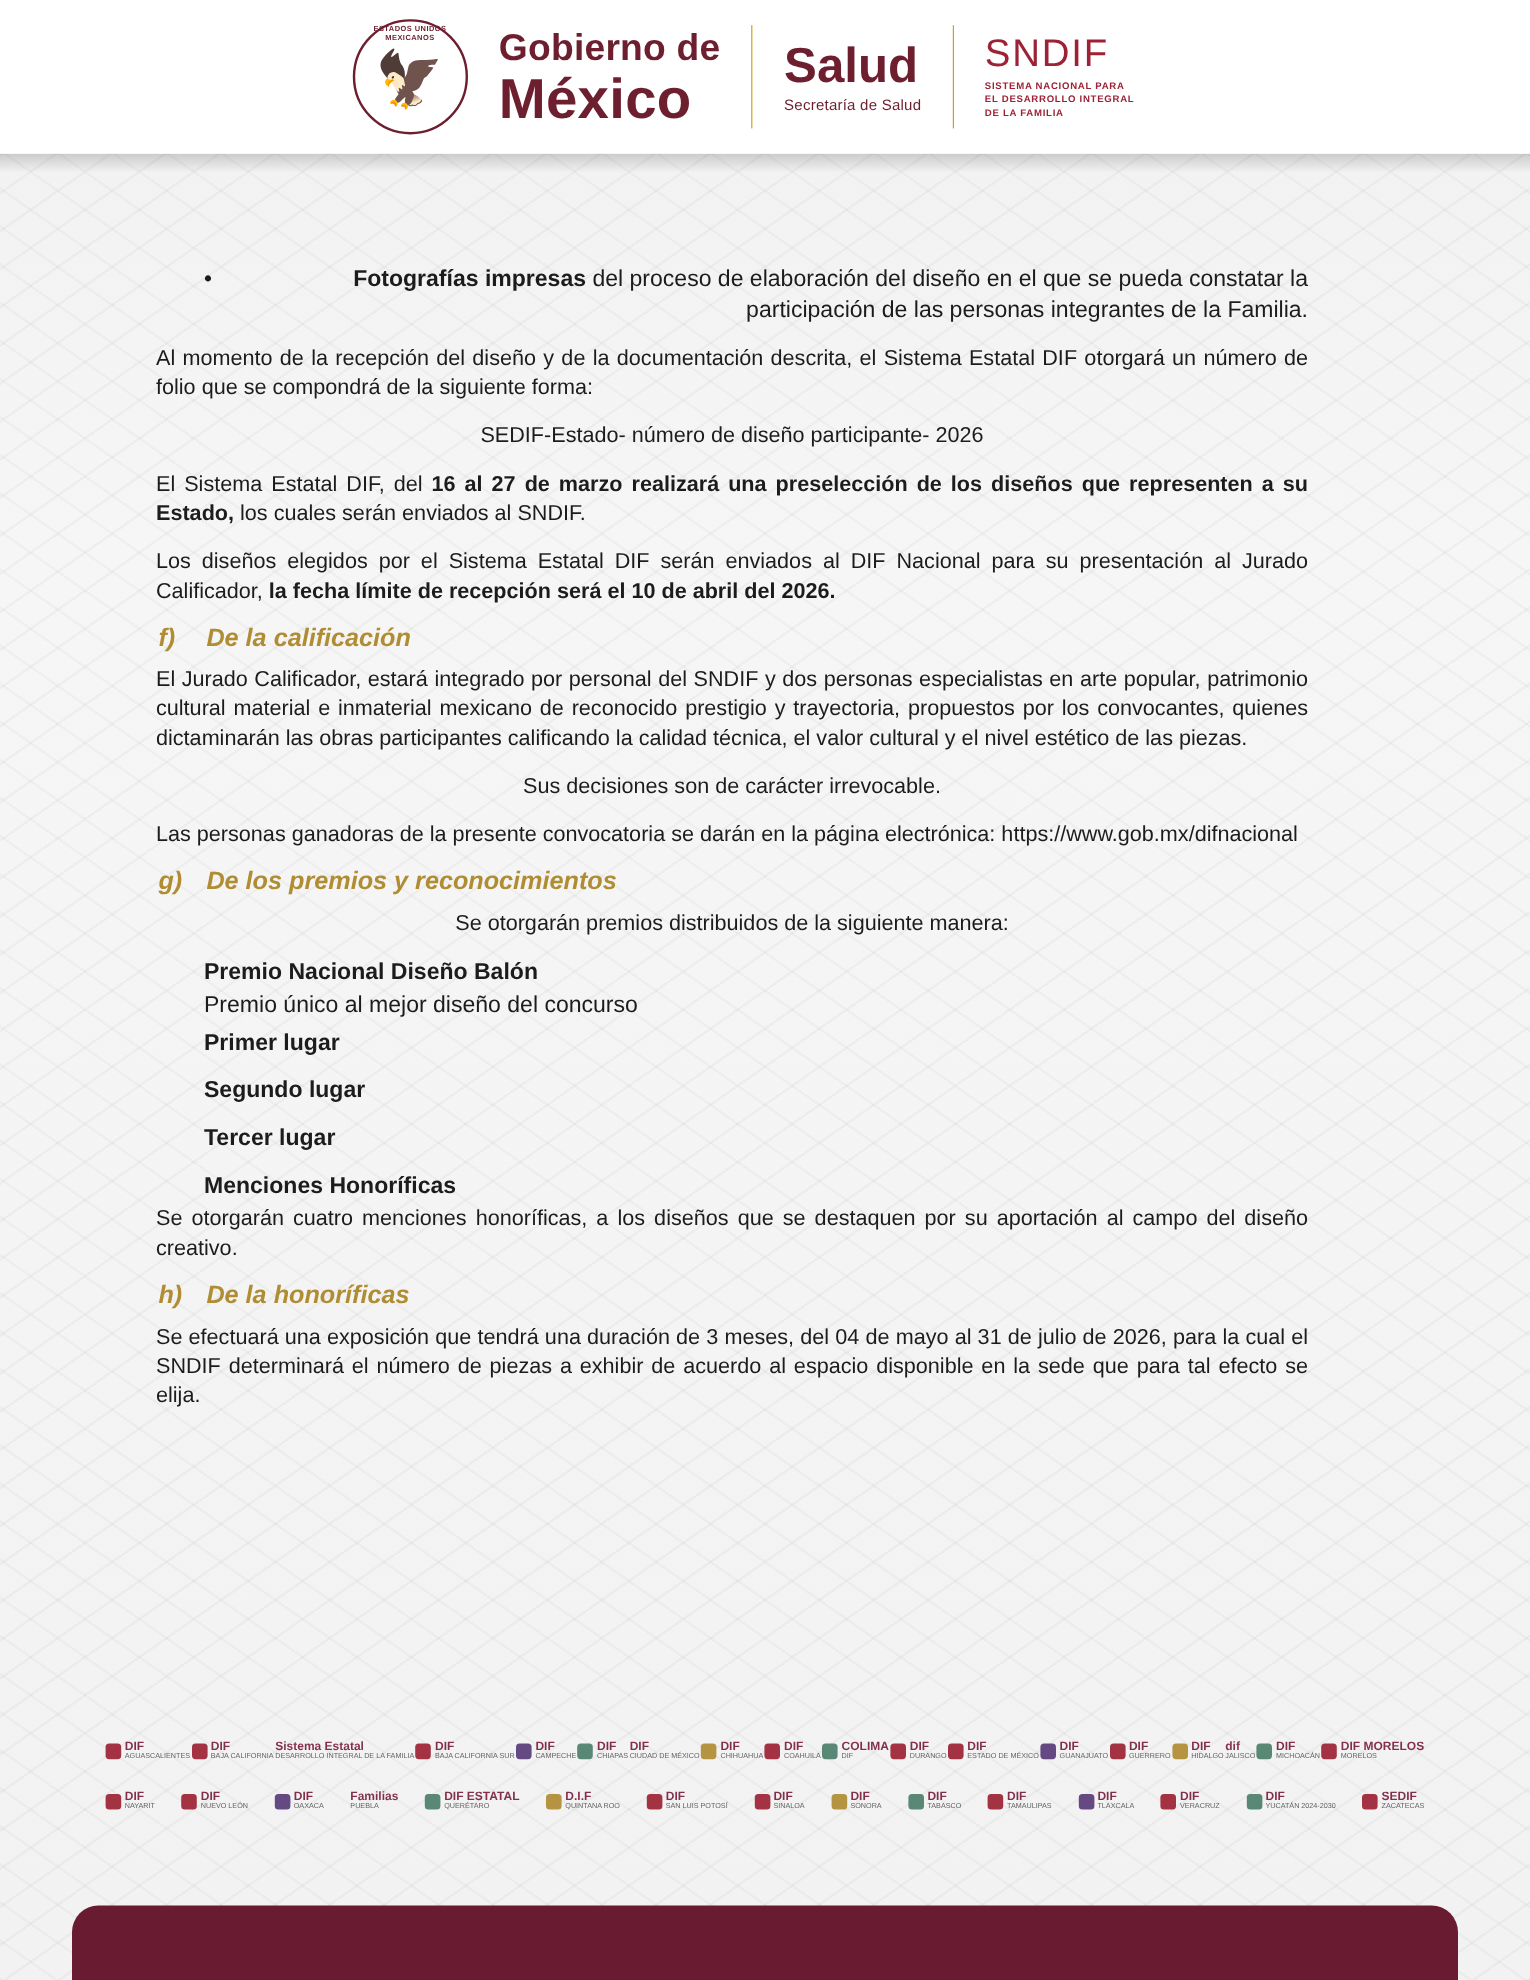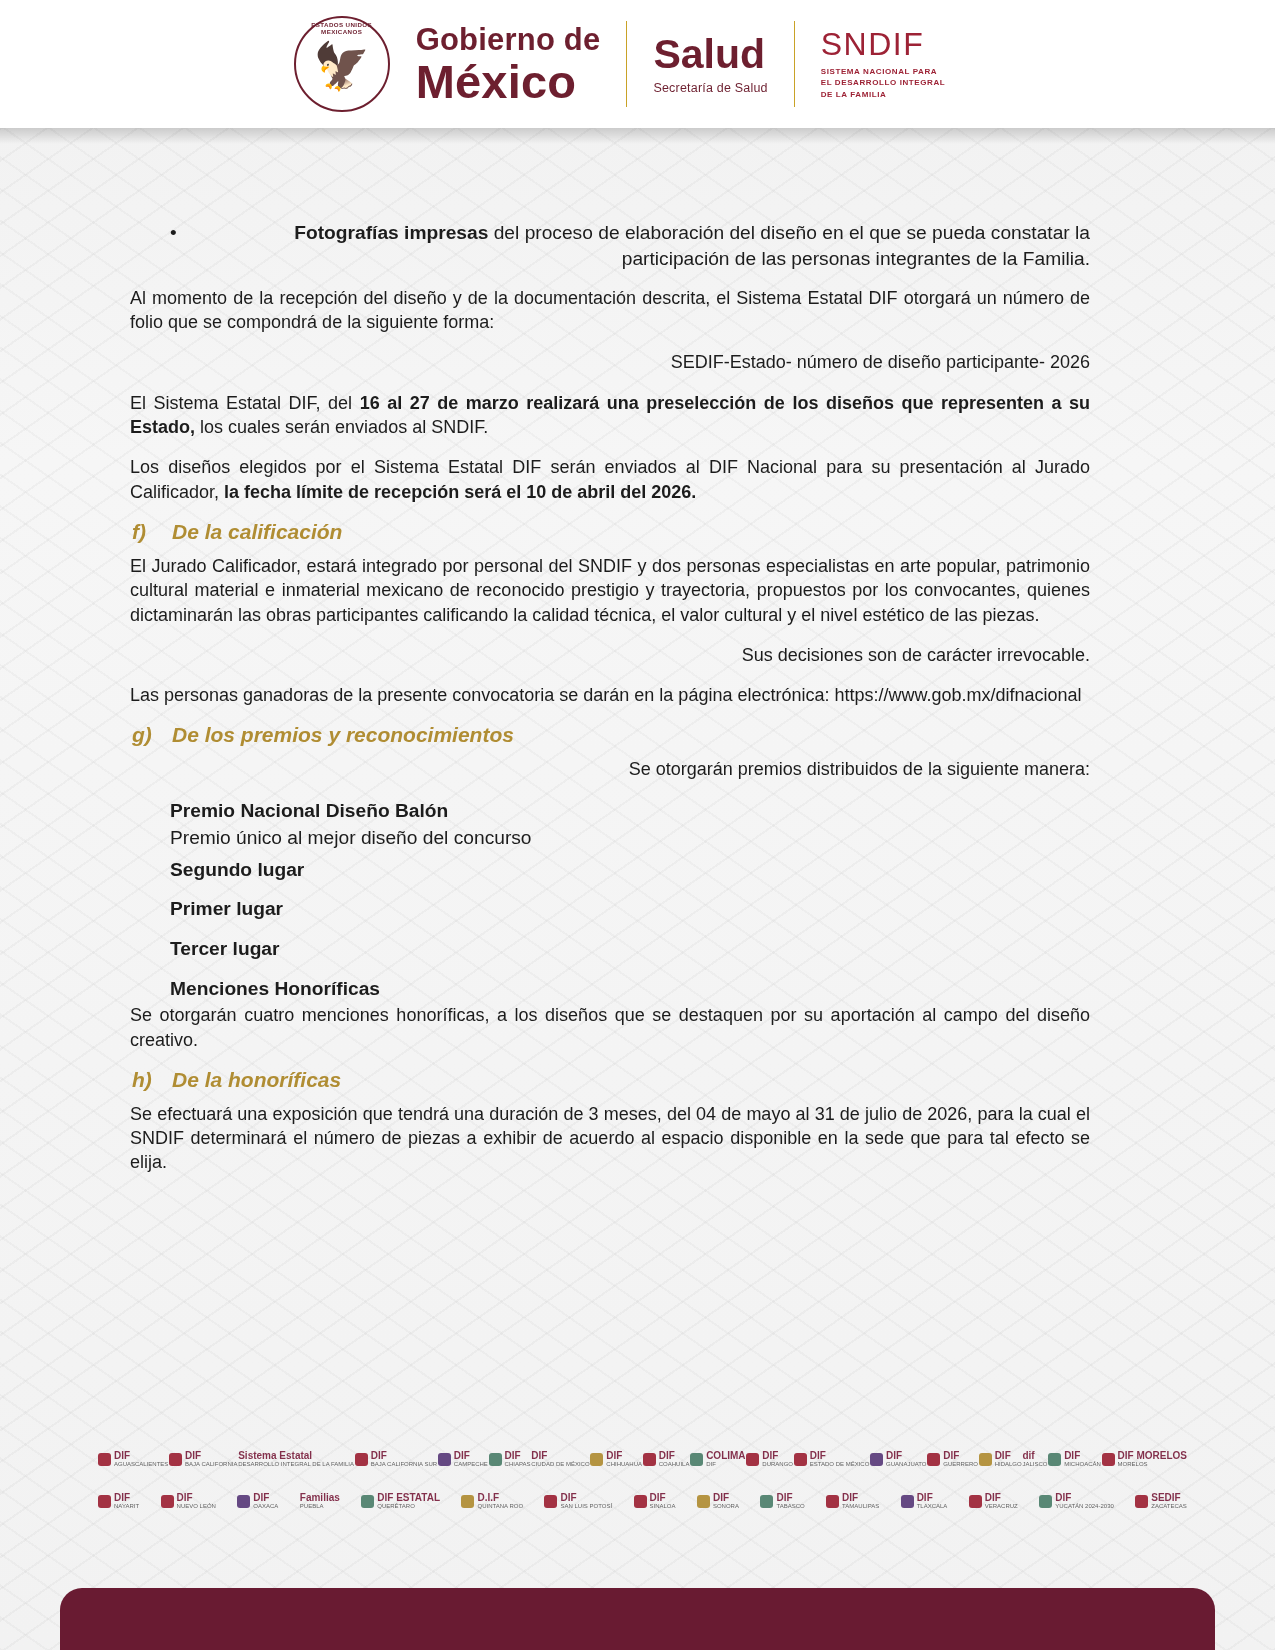--- a/index.html
+++ b/index.html
@@ -138,21 +138,21 @@
   }
 
   p.txt {
     margin: 0 0 16px 0;
     font-size: 18px;
     line-height: 1.35;
     color: #1c1c1c;
     text-align: justify;
     text-justify: inter-word;
   }
-  p.txt.nojust { text-align: right; }
+  p.txt.nojust { text-align: center; }
   .indent { margin-left: 40px; }
 
   .bullet-row {
     display: flex;
     margin-left: 40px;
     margin-bottom: 14px;
   }
   .bullet-dot {
     color: #1c1c1c;
     font-size: 19px;
@@ -208,21 +208,21 @@
     margin: 0 0 14px 40px;
     font-size: 19.2px;
     font-weight: bold;
     color: #1c1c1c;
     line-height: 1.35;
   }
 
   
   .logo-strip {
     position: absolute;
-    left: 98px;
+    left: 88px;
     right: 88px;
     bottom: 122px;
   }
   .logo-row {
     display: flex;
     align-items: center;
     justify-content: space-between;
     margin-bottom: 12px;
     height: 30px;
   }
@@ -327,22 +327,22 @@
     <div class="section-head">
       <span class="letter">g)</span>
       <span class="label">De los premios y reconocimientos</span>
     </div>
 
     <p class="txt indent nojust">Se otorgarán premios distribuidos de la siguiente manera:</p>
 
     <div class="prize-title">Premio Nacional Diseño Balón</div>
     <div class="prize-sub">Premio único al mejor diseño del concurso</div>
 
+    <div class="prize-line">Primer lugar</div>
     <div class="prize-line">Segundo lugar</div>
-    <div class="prize-line">Primer lugar</div>
     <div class="prize-line">Tercer lugar</div>
     <div class="prize-title">Menciones Honoríficas</div>
     <p class="txt indent" style="margin-top:1px">Se otorgarán cuatro menciones honoríficas, a los diseños que se destaquen por su aportación al campo del diseño creativo.</p>
 
     <div class="section-head">
       <span class="letter">h)</span>
       <span class="label">De la honoríficas</span>
     </div>
 
     <p class="txt indent">Se efectuará una exposición que tendrá una duración de 3 meses, del 04 de mayo al 31 de julio de 2026, para la cual el SNDIF determinará el número de piezas a exhibir de acuerdo al espacio disponible en la sede que para tal efecto se elija.</p>

